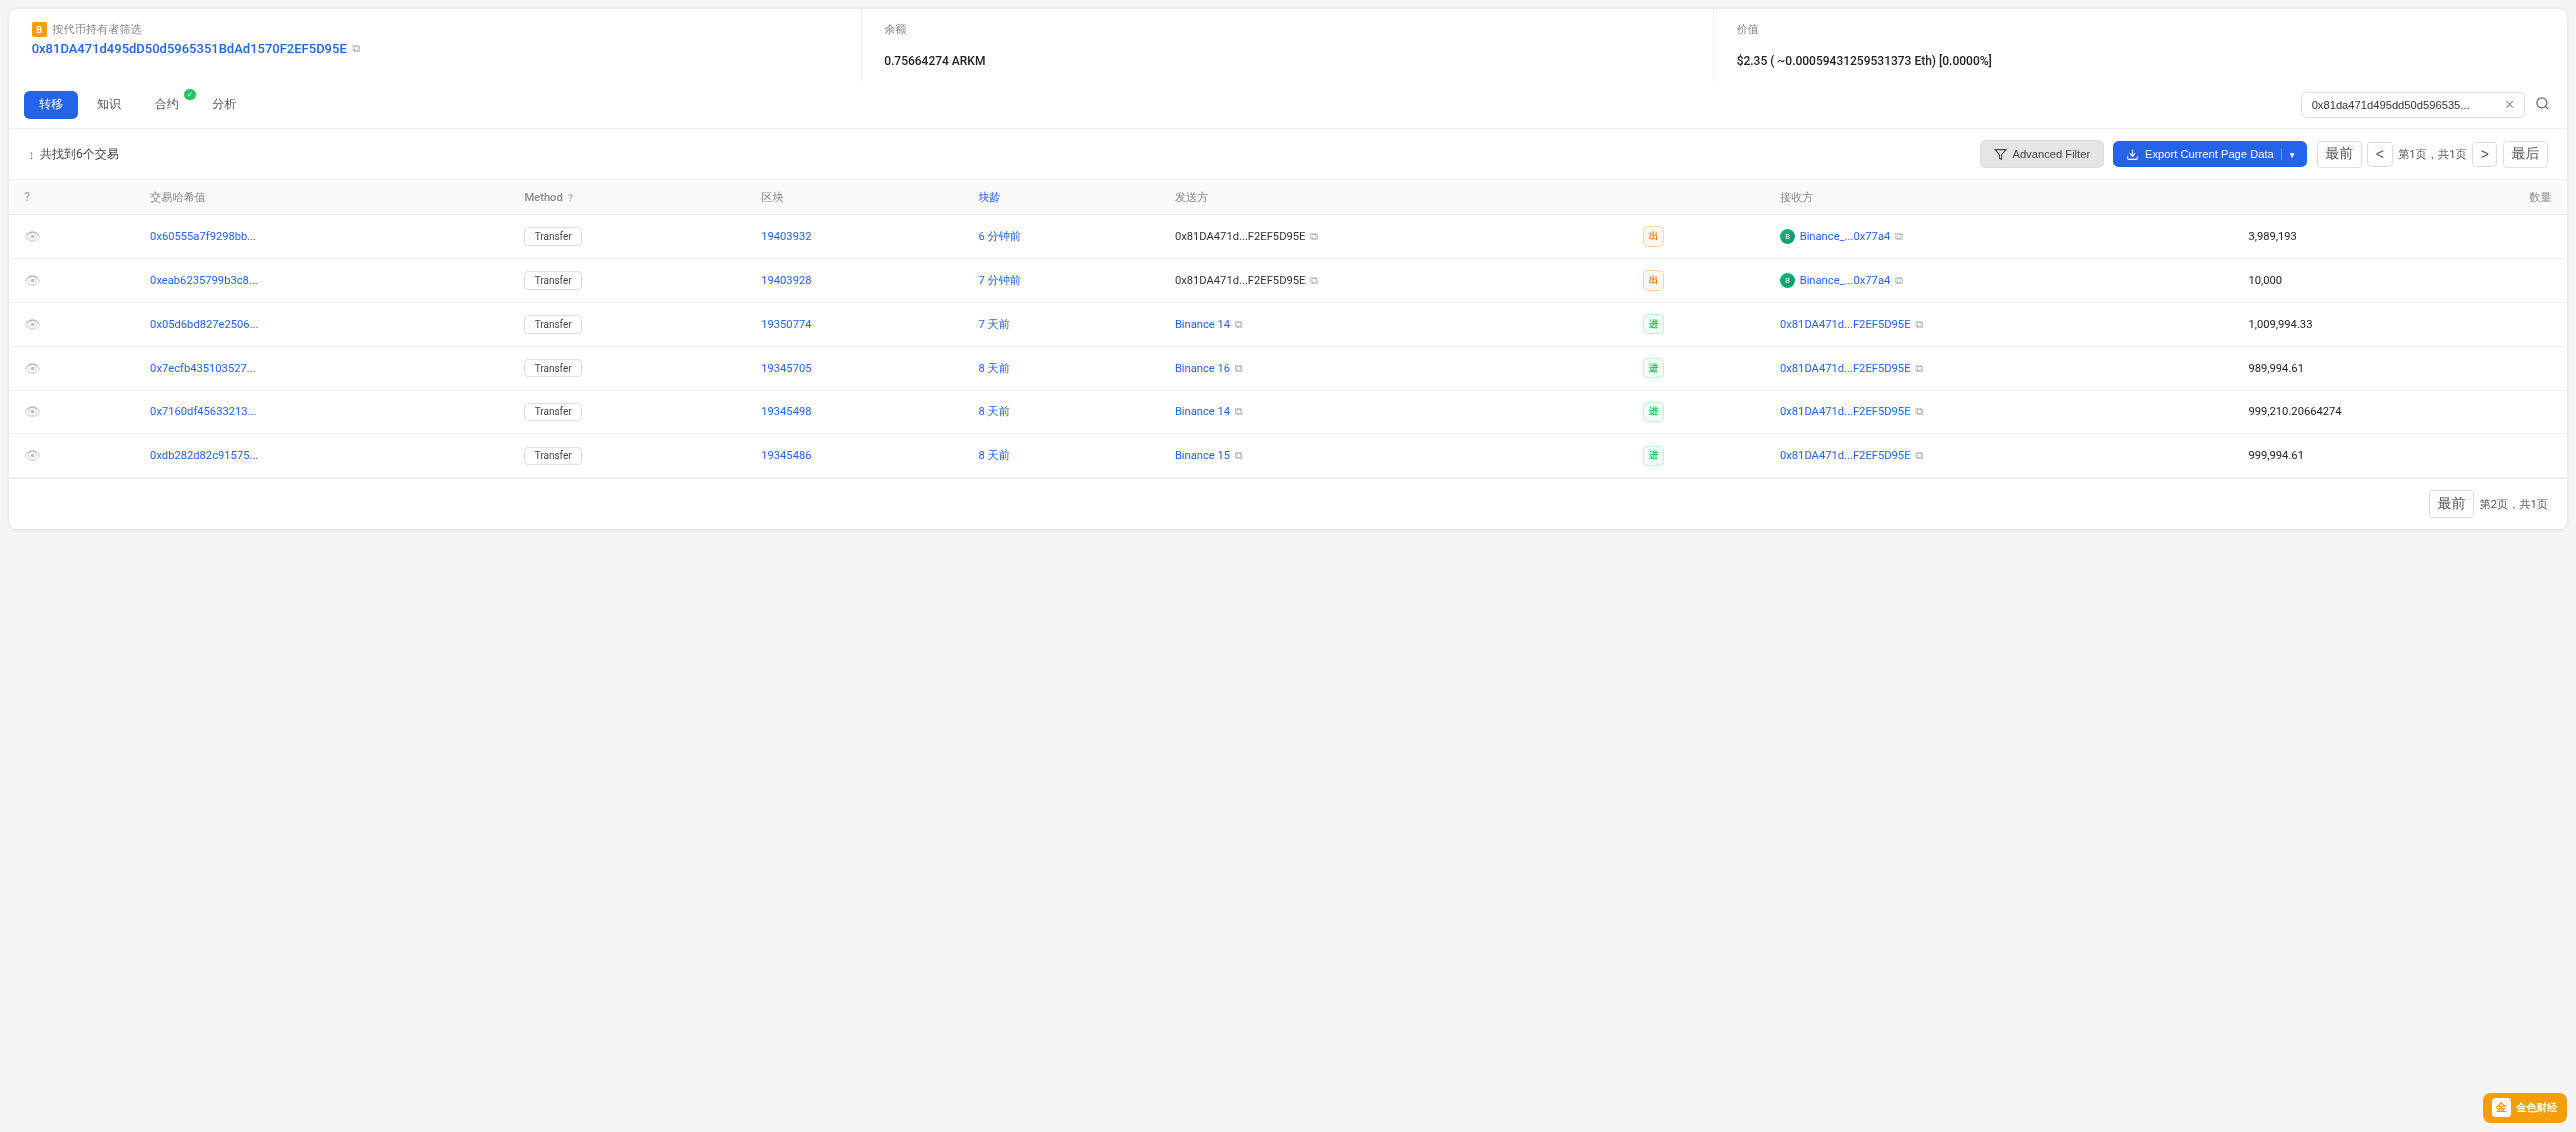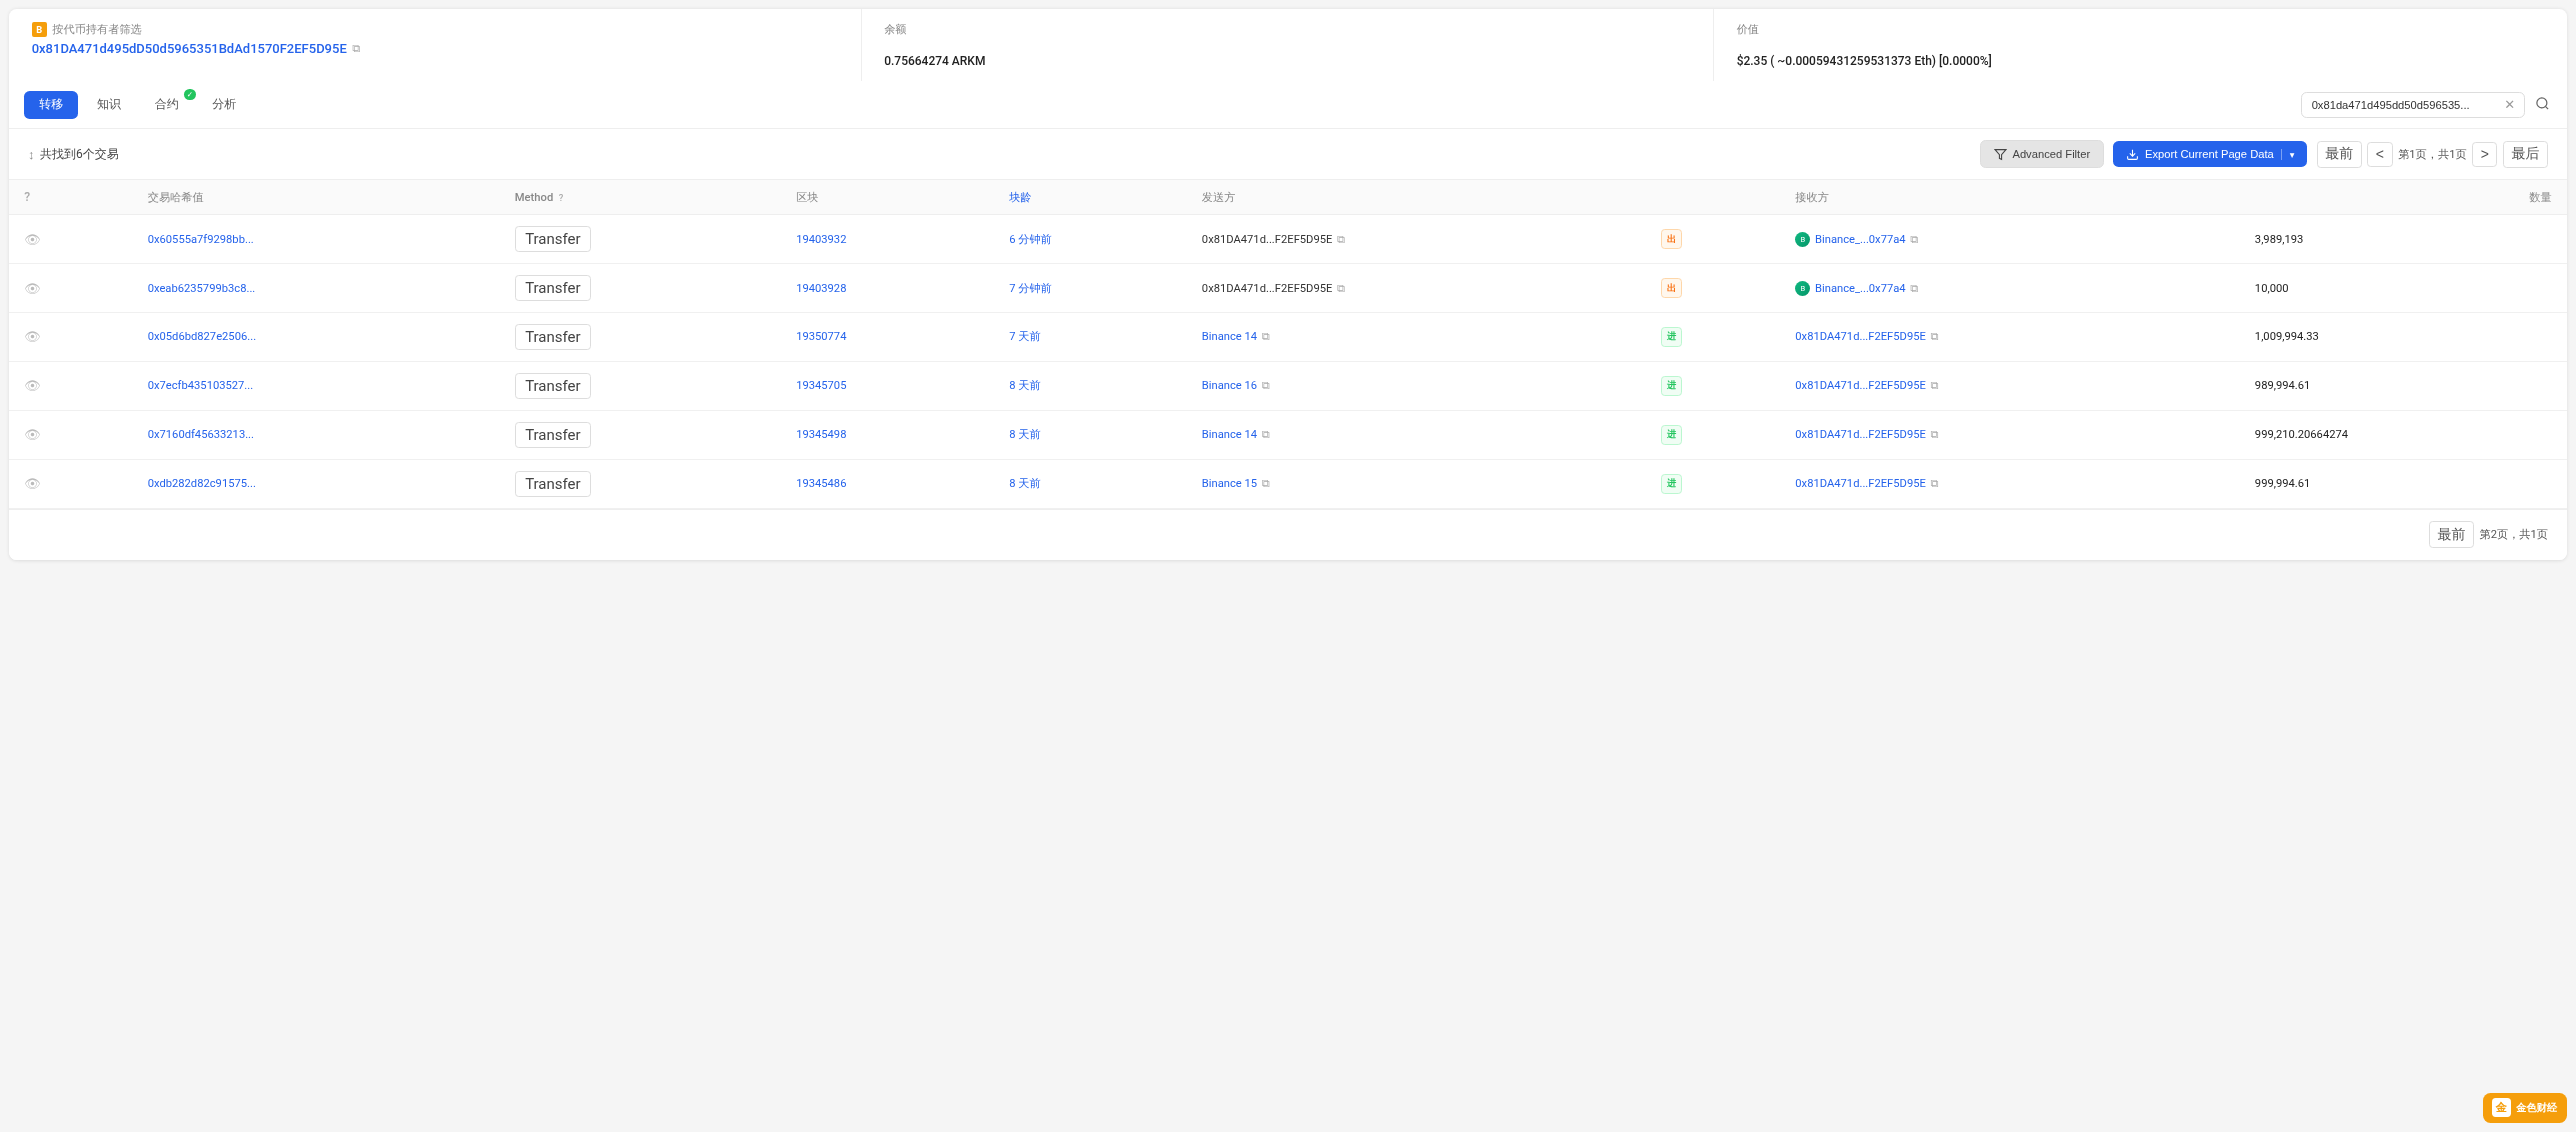--- a/index.html
+++ b/index.html
@@ -241,21 +241,21 @@
     }
     .hash-link {
       color: #2563eb;
       text-decoration: none;
     }
     .method-badge {
       display: inline-block;
       padding: 2.8px 9.3px;
       border: 0.9px solid #ddd;
       border-radius: 3.7px;
-      font-size: 15px;
+      font-size: 10px;
       color: #444;
       background: #fff;
     }
     .block-link {
       color: #2563eb;
       text-decoration: none;
     }
     .age-text {
       color: #2563eb;
       cursor: pointer;

